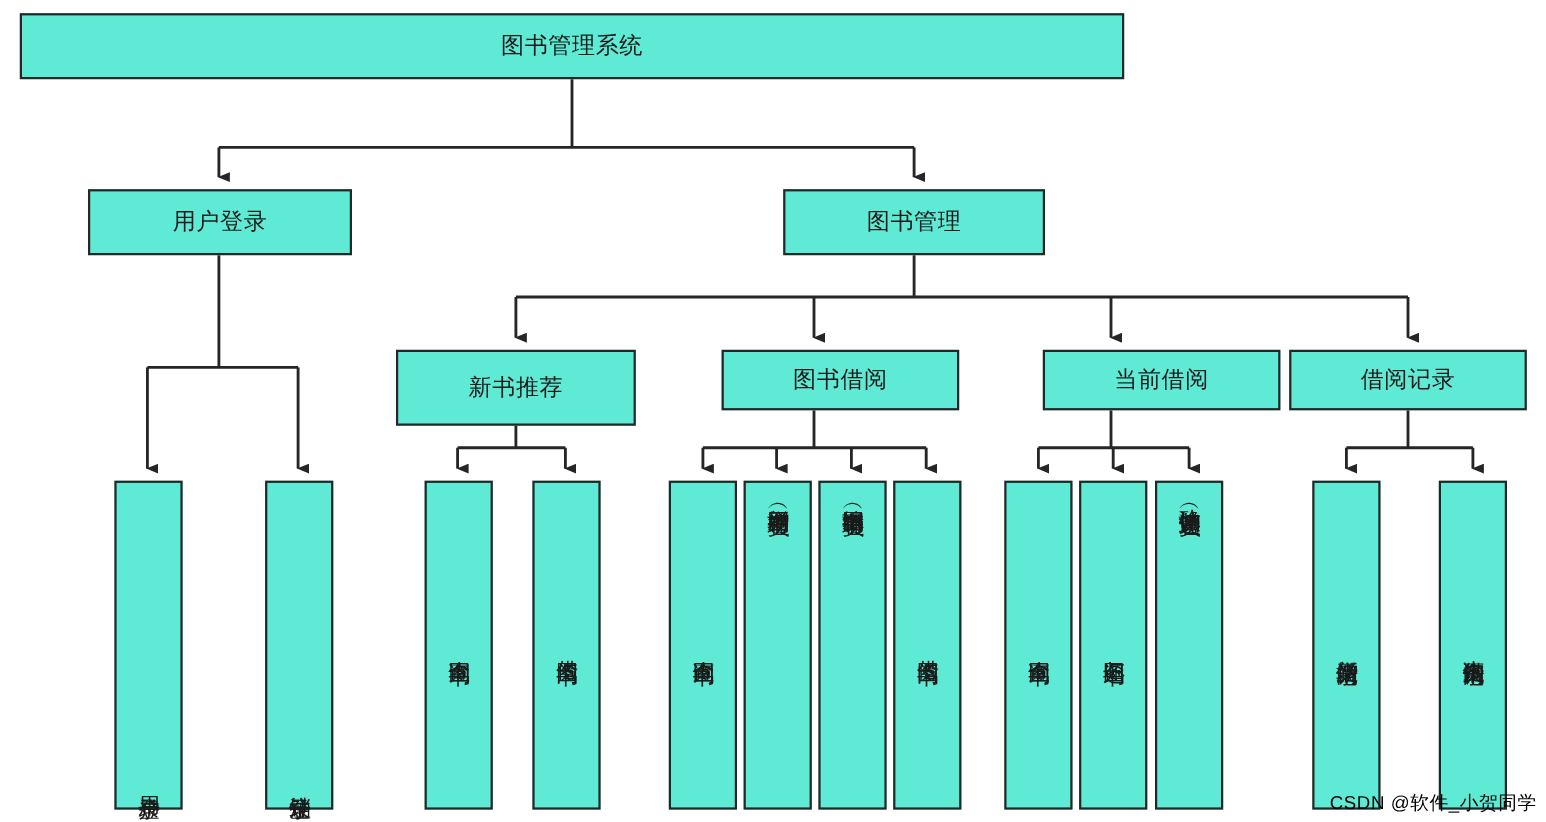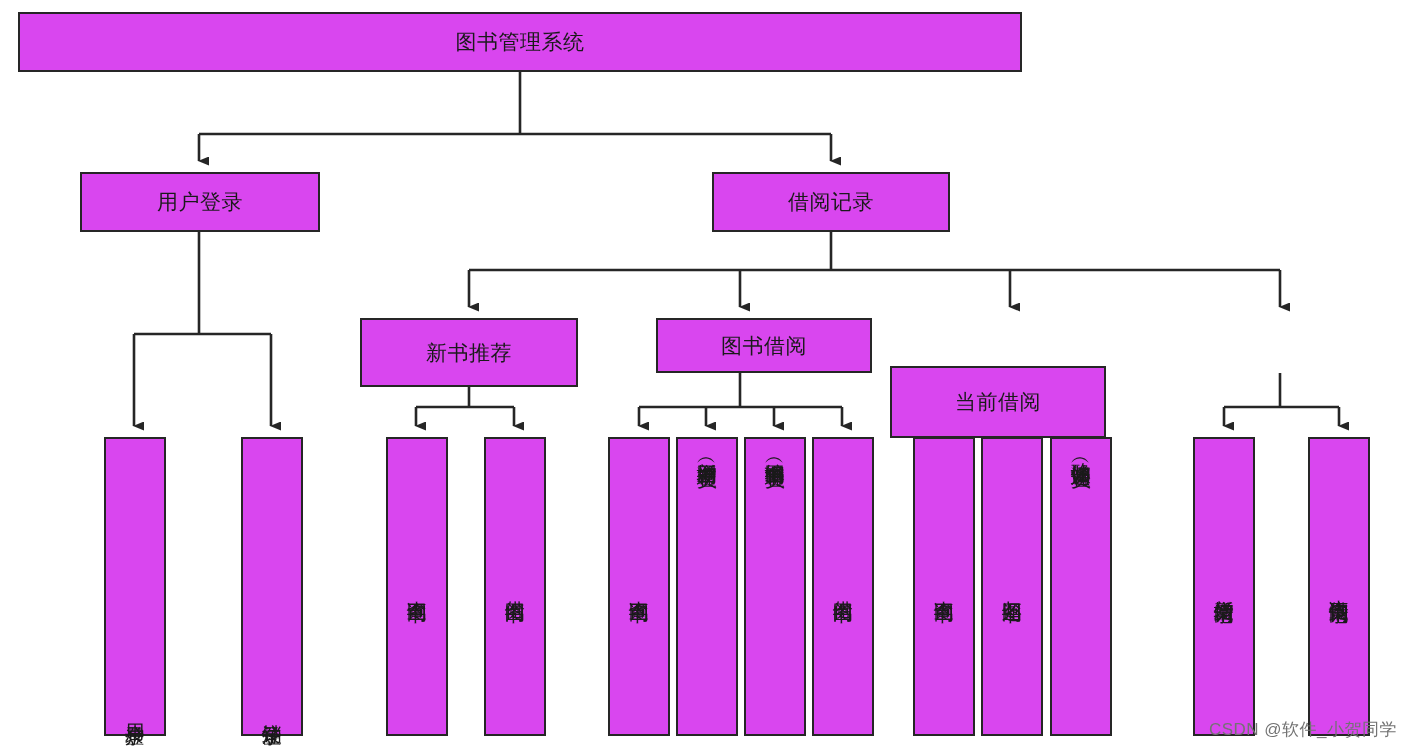--- a/index.html
+++ b/index.html
@@ -23,21 +23,21 @@
     left: 0;
     top: 0;
     width: 1405px;
     height: 747px;
     pointer-events: none;
   }
   .node {
     position: absolute;
     box-sizing: border-box;
     border: 2px solid #262626;
-    background: #d946ef;
+    background: #5eead4;
     display: flex;
     align-items: center;
     justify-content: center;
     color: #1a1a1a;
   }
   .node.horiz {
     font-size: 21px;
     letter-spacing: 0.5px;
     line-height: 1.1;
   }
@@ -66,21 +66,21 @@
   }
   .node.vert .node-label {
     white-space: normal;
     text-align: center;
   }
   #watermark {
     position: absolute;
     right: 8px;
     bottom: 6px;
     font-size: 17px;
-    color: #737373;
+    color: #000000;
     letter-spacing: 0.5px;
     white-space: nowrap;
     user-select: none;
   }
 </style>
 </head>
 <body>
 
 <div id="diagram-root">
 
@@ -135,31 +135,34 @@
   </svg>
 
   <div class="node horiz root" style="left:18px; top:12px; width:1004px; height:60px;">
     <span class="node-label">图书管理系统</span>
   </div>
 
   <div class="node horiz" style="left:80px; top:172px; width:240px; height:60px;">
     <span class="node-label">用户登录</span>
   </div>
   <div class="node horiz" style="left:712px; top:172px; width:238px; height:60px;">
-    <span class="node-label">借阅记录</span>
+    <span class="node-label">图书管理</span>
   </div>
 
   <div class="node horiz" style="left:360px; top:318px; width:218px; height:69px;">
     <span class="node-label">新书推荐</span>
   </div>
   <div class="node horiz" style="left:632px; top:318px; width:216px; height:55px;margin-left:24px;">
     <span class="node-label">图书借阅</span>
   </div>
-  <div class="node horiz" style="left:890px; top:318px; width:216px; height:72px;margin-top:48px;">
+  <div class="node horiz" style="left:948px; top:318px; width:216px; height:55px;">
     <span class="node-label">当前借阅</span>
+  </div>
+  <div class="node horiz" style="left:1172px; top:318px; width:216px; height:55px;">
+    <span class="node-label">借阅记录</span>
   </div>
 
   <div class="node vert align-end" style="left:104px; top:437px; width:62px; height:299px;">
     <span class="node-label">用户登录</span>
   </div>
   <div class="node vert align-end" style="left:241px; top:437px; width:62px; height:299px;">
     <span class="node-label">注销登录</span>
   </div>
 
   <div class="node vert" style="left:386px; top:437px; width:62px; height:299px;">

